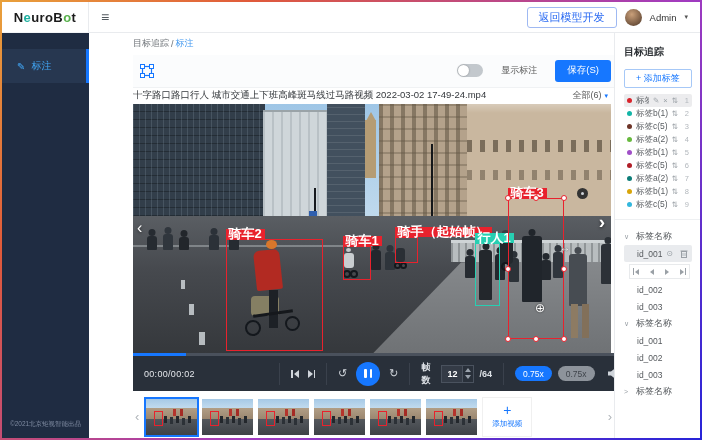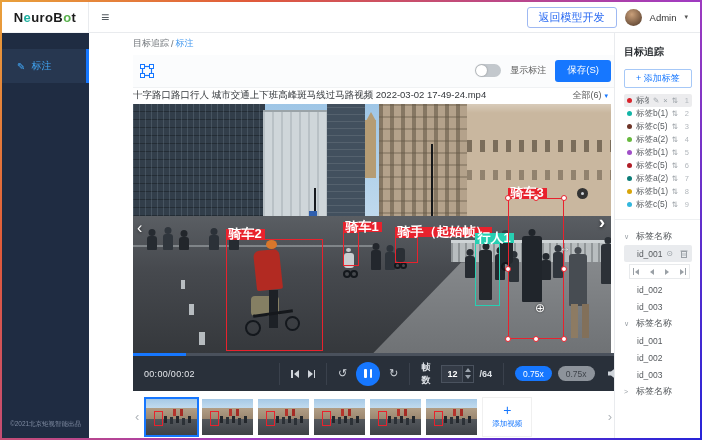--- a/index.html
+++ b/index.html
@@ -35,21 +35,21 @@
   .admin { font-size:9.5px; color:#333; }
   .tb-caret { font-size:7px; color:#555; }
 
   .content { flex:1; display:flex; min-height:0;margin-left:35px; }
   .work { width:490px; flex:none; padding-left:9px; display:flex; flex-direction:column; }
   .breadcrumb { height:22px; display:flex; align-items:center; font-size:9px; color:#6b7075; gap:2px; }
   .breadcrumb .cur { color:#3f97ef; }
 
   .tools { height:33px; display:flex; align-items:center; border-bottom:1px solid #f0f2f4;
     background:#fbfcfd; padding:0 3px 0 6px; }
-  .tools-right { margin-left:auto; display:flex; align-items:center; gap:9px; }
+  .tools-right { margin-left:auto; display:flex; align-items:center; gap:18px; }
   .toggle { width:26px; height:13px; border-radius:7px; background:#c3c8cd; position:relative; cursor:pointer; }
   .toggle::after { content:""; position:absolute; left:1px; top:1px; width:11px; height:11px;
     border-radius:50%; background:#fff; box-shadow:0 0 2px rgba(0,0,0,.35); }
   .toggle-label { font-size:9px; color:#595959; }
   .save-btn { height:22px; padding:0 12px; background:#1677ff; color:#fff; font-size:9.5px;
     border:none; border-radius:3px; cursor:pointer; }
 
   .title-row { height:17px; display:flex; align-items:center; font-size:9.5px; color:#34383c; }
   .title-row .filter { margin-left:auto; color:#595959; font-size:9px; display:flex; align-items:center; gap:3px; padding-right:6px; }
   .title-row .filter i { font-style:normal; color:#1677ff; font-size:7px; }
@@ -271,21 +271,21 @@
           <i class="wheel" style="left:261px;top:158px;width:7px;height:7px;"></i>
           <i class="wheel" style="left:267px;top:158px;width:7px;height:7px;"></i>
 
           <i style="left:369px;top:126px;width:7px;height:5px;border-radius:50%;background:#3a3f44;"></i>
           <i style="left:366px;top:132px;width:14px;height:28px;border-radius:4px;background:#23282d;"></i>
           <i class="wheel" style="left:368px;top:158px;width:9px;height:9px;"></i>
 
           <b class="bbox" style="left: 93px; top: 135px; width: 97px; height: 112px; border-color: rgb(232, 34, 45);">
             <span class="blabel" style="background-color: rgb(232, 34, 45); text-align: right;">骑车2</span>
           </b>
-          <b class="bbox" style="left: 210px; top: 128px; width: 16px; height: 34px; border-color: rgb(232, 34, 45);">
+          <b class="bbox" style="left: 210px; top: 142px; width: 28px; height: 34px; border-color: rgb(232, 34, 45);">
             <span class="blabel" style="background-color: rgb(232, 34, 45);">骑车1</span>
           </b>
           <b class="bbox" style="left: 262px; top: 133px; width: 23px; height: 26px; border-color: rgb(232, 34, 45);">
             <span class="blabel" style="background-color: rgb(232, 34, 45);">骑手（起始帧）</span>
           </b>
           <b class="bbox" style="left: 342px; top: 139px; width: 25px; height: 63px; border-color: rgb(39, 207, 178);">
             <span class="blabel" style="background-color: rgb(39, 207, 178);">行人1</span>
           </b>
           <b class="bbox" style="left: 375px; top: 94px; width: 56px; height: 141px; border-color: rgb(232, 34, 45);">
             <span class="blabel" style="background-color: rgb(232, 34, 45);">骑车3</span>

